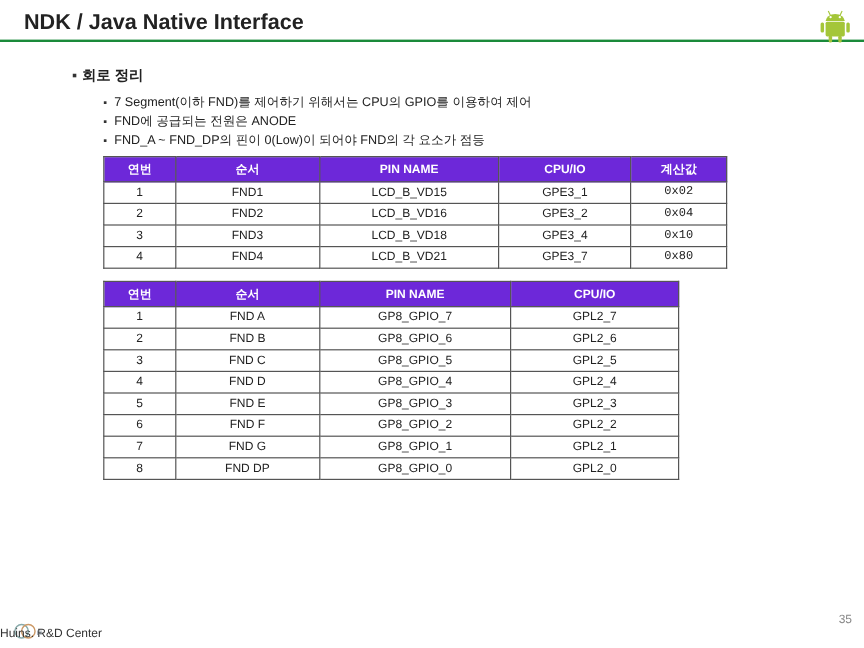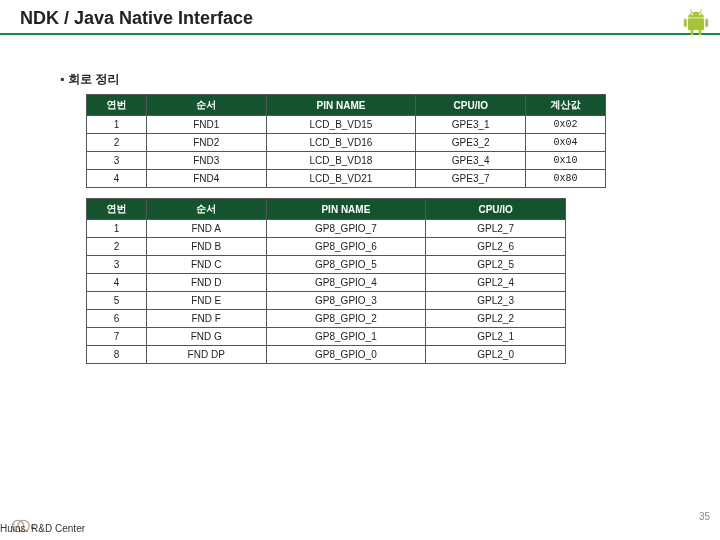--- a/index.html
+++ b/index.html
@@ -16,21 +16,21 @@
     font-weight: bold;
     color: #222;
     border-bottom: 2px solid #1a8a3a;
   }
   .robot {
     position: absolute;
     top: 6px; right: 8px;
     width: 32px; height: 32px;
   }
   .content {
-    padding: 36px 60px 0 60px;
+    padding: 20px 60px 0 60px;
     font-size: 11px;
     color: #222;
   }
   .sec {
     margin-bottom: 8px;
   }
   .sec-h {
     font-weight: bold;
     font-size: 12px;
     margin-bottom: 6px;
@@ -55,21 +55,21 @@
   .t1 th:nth-child(2), .t1 td:nth-child(2){width:120px;}
   .t1 th:nth-child(3), .t1 td:nth-child(3){width:150px;}
   .t1 th:nth-child(4), .t1 td:nth-child(4){width:110px;}
   .t1 th:nth-child(5), .t1 td:nth-child(5){width:80px;font-family:Liberation Mono, monospace;}
   .t2 { width: 480px; }
   .t2 th:nth-child(1), .t2 td:nth-child(1){width:60px;}
   .t2 th:nth-child(2), .t2 td:nth-child(2){width:120px;}
   .t2 th:nth-child(3), .t2 td:nth-child(3){width:160px;}
   .t2 th:nth-child(4), .t2 td:nth-child(4){width:140px;}
   th {
-    background: #14532d;
+    background: #6d28d9;
     color: #fff;
     font-weight: bold;
   }
   .footer {
     position: absolute;
     bottom: 6px; left: 0; right: 0;
     font-size: 10px;
     color: #333;
   }
   .footer .pg {
@@ -106,20 +106,23 @@
   <circle cx="62" cy="26" r="3" fill="#fff"></circle>
 </svg>
 
 <div class="content">
 
   <div class="sec">
     <div class="sec-h">
       <span class="sq">▪</span><span>회로 정리</span>
     </div>
     <ul class="bullets">
+      <li>7 Segment(이하 FND)를 제어하기 위해서는 CPU의 GPIO를 이용하여 제어</li>
+      <li>FND에 공급되는 전원은 ANODE</li>
+      <li>FND_A ~ FND_DP의 핀이 0(Low)이 되어야 FND의 각 요소가 점등</li>
     </ul>
 
     <table class="t1">
       <thead>
           <tr id="t1h">
             <th>연번</th>
             <th>순서</th>
             <th>PIN NAME</th>
             <th>CPU/IO</th>
             <th>계산값</th>

